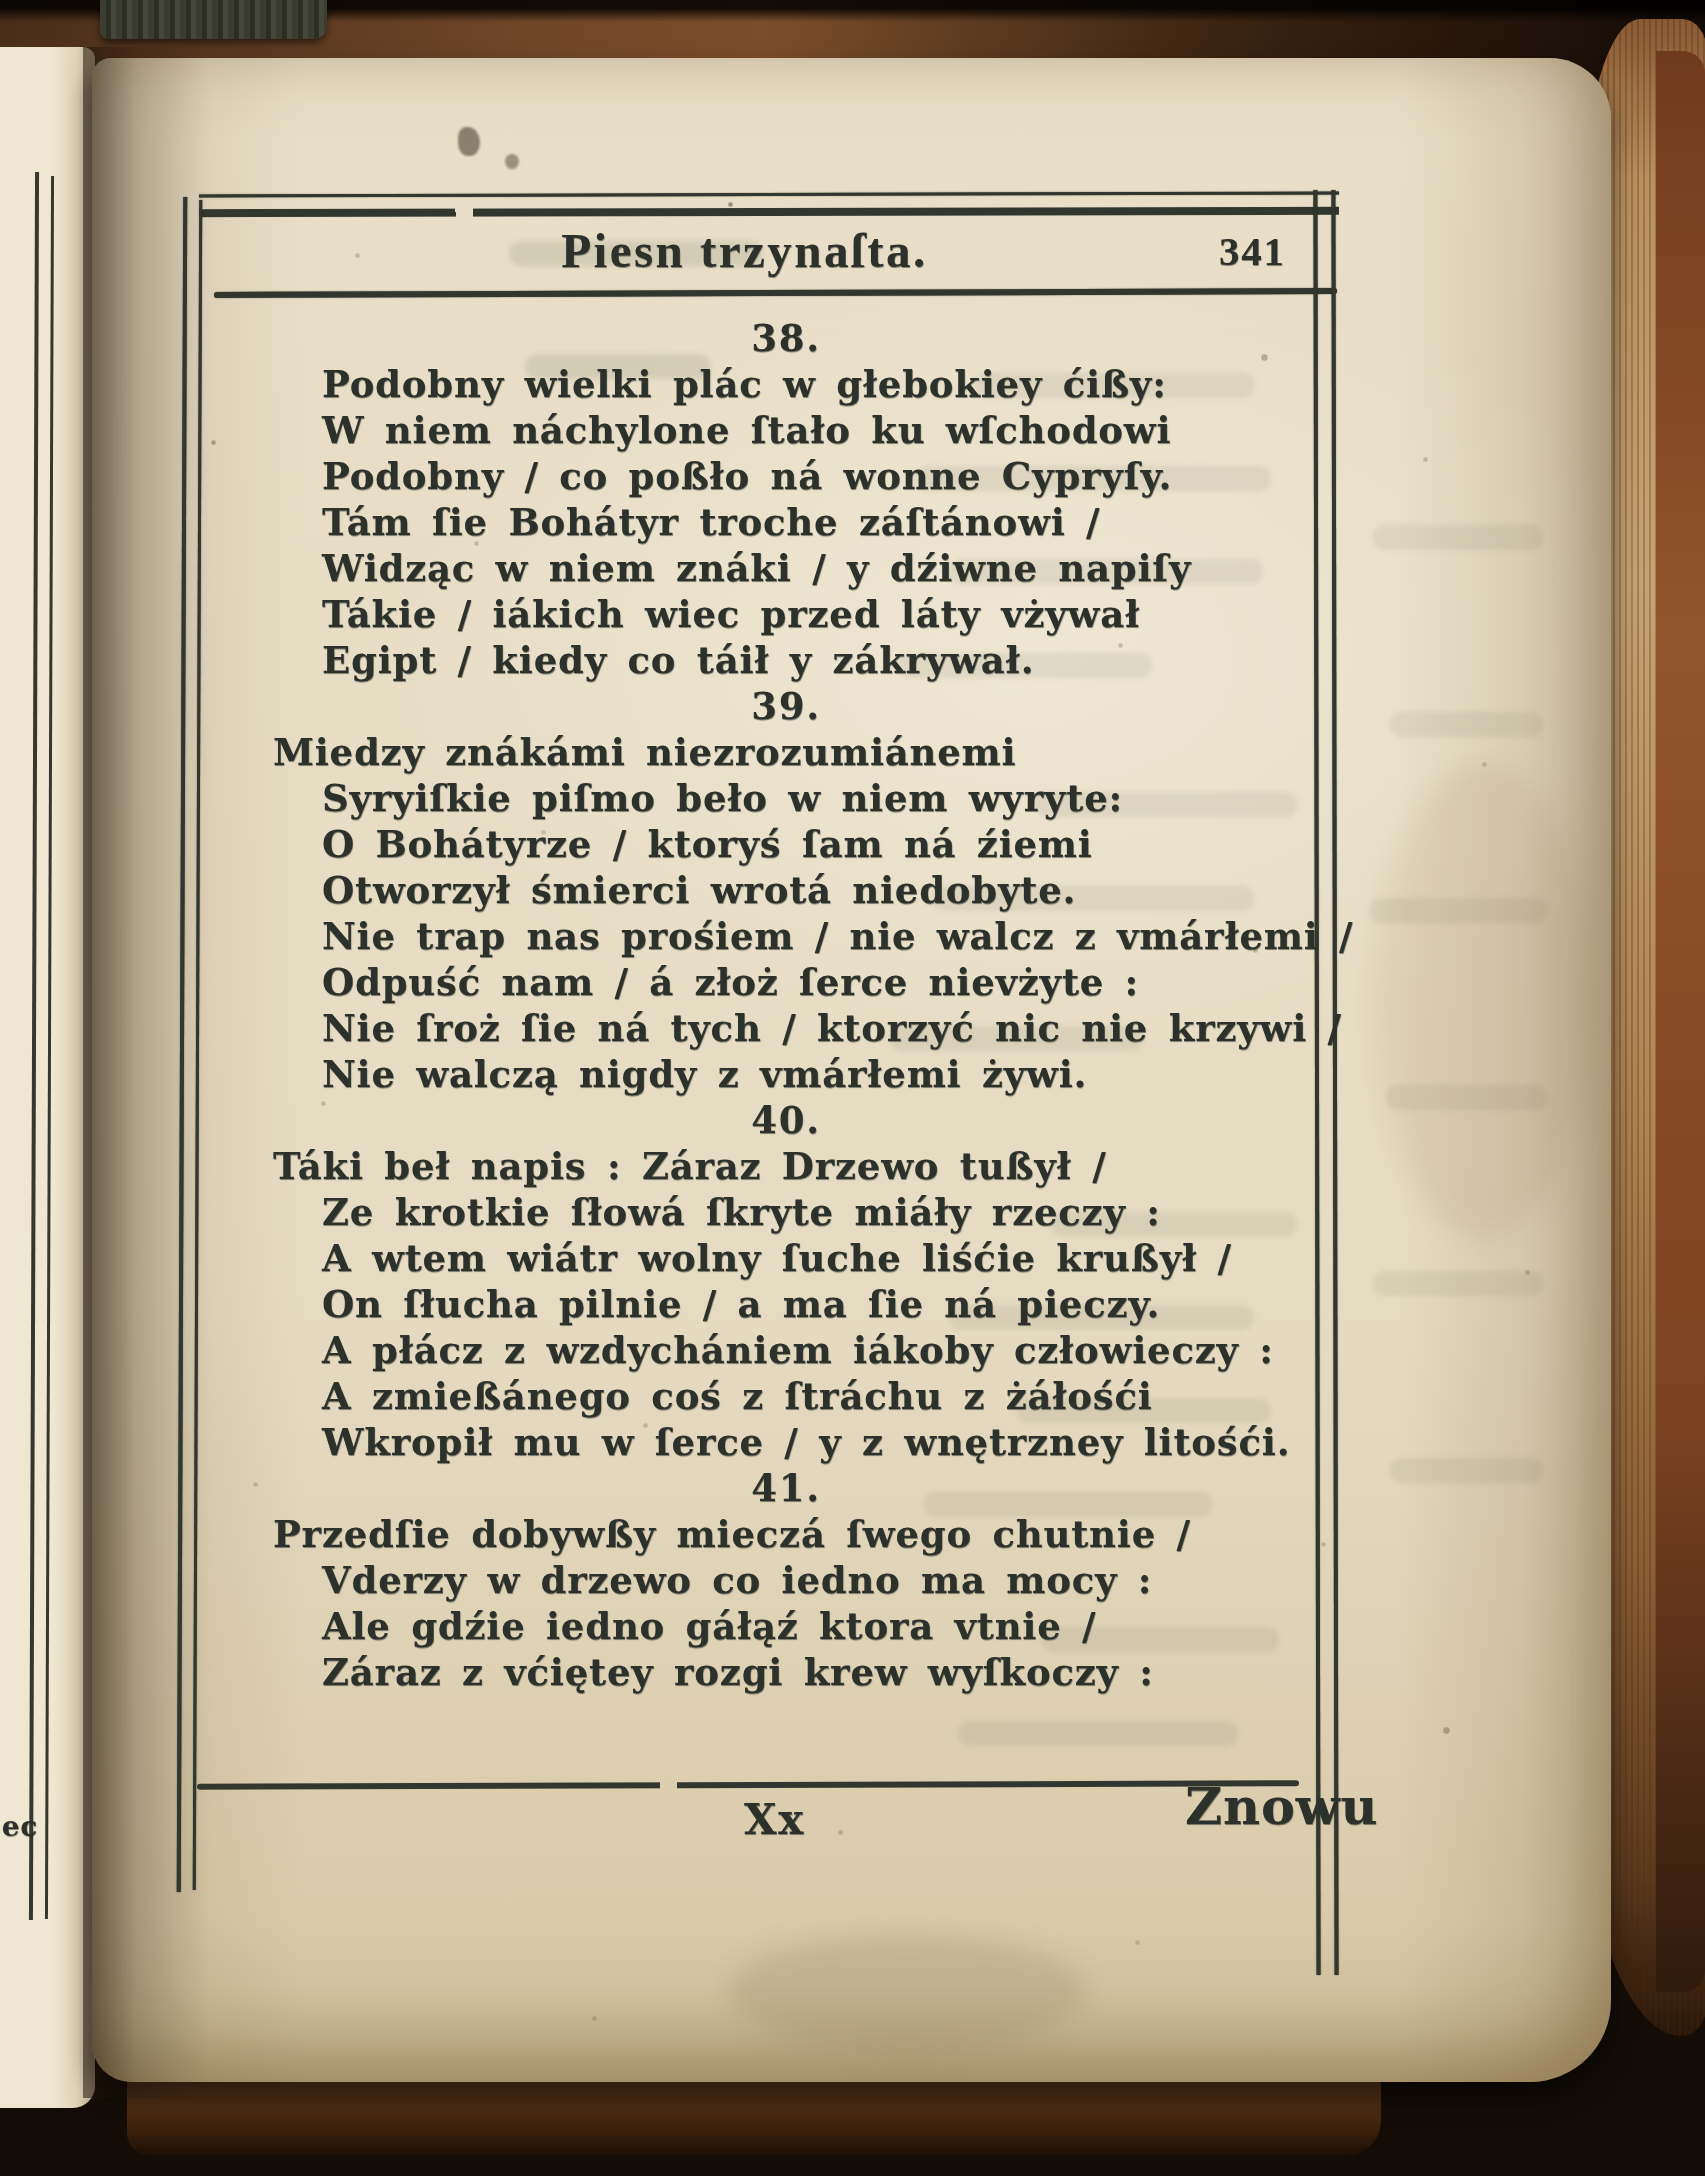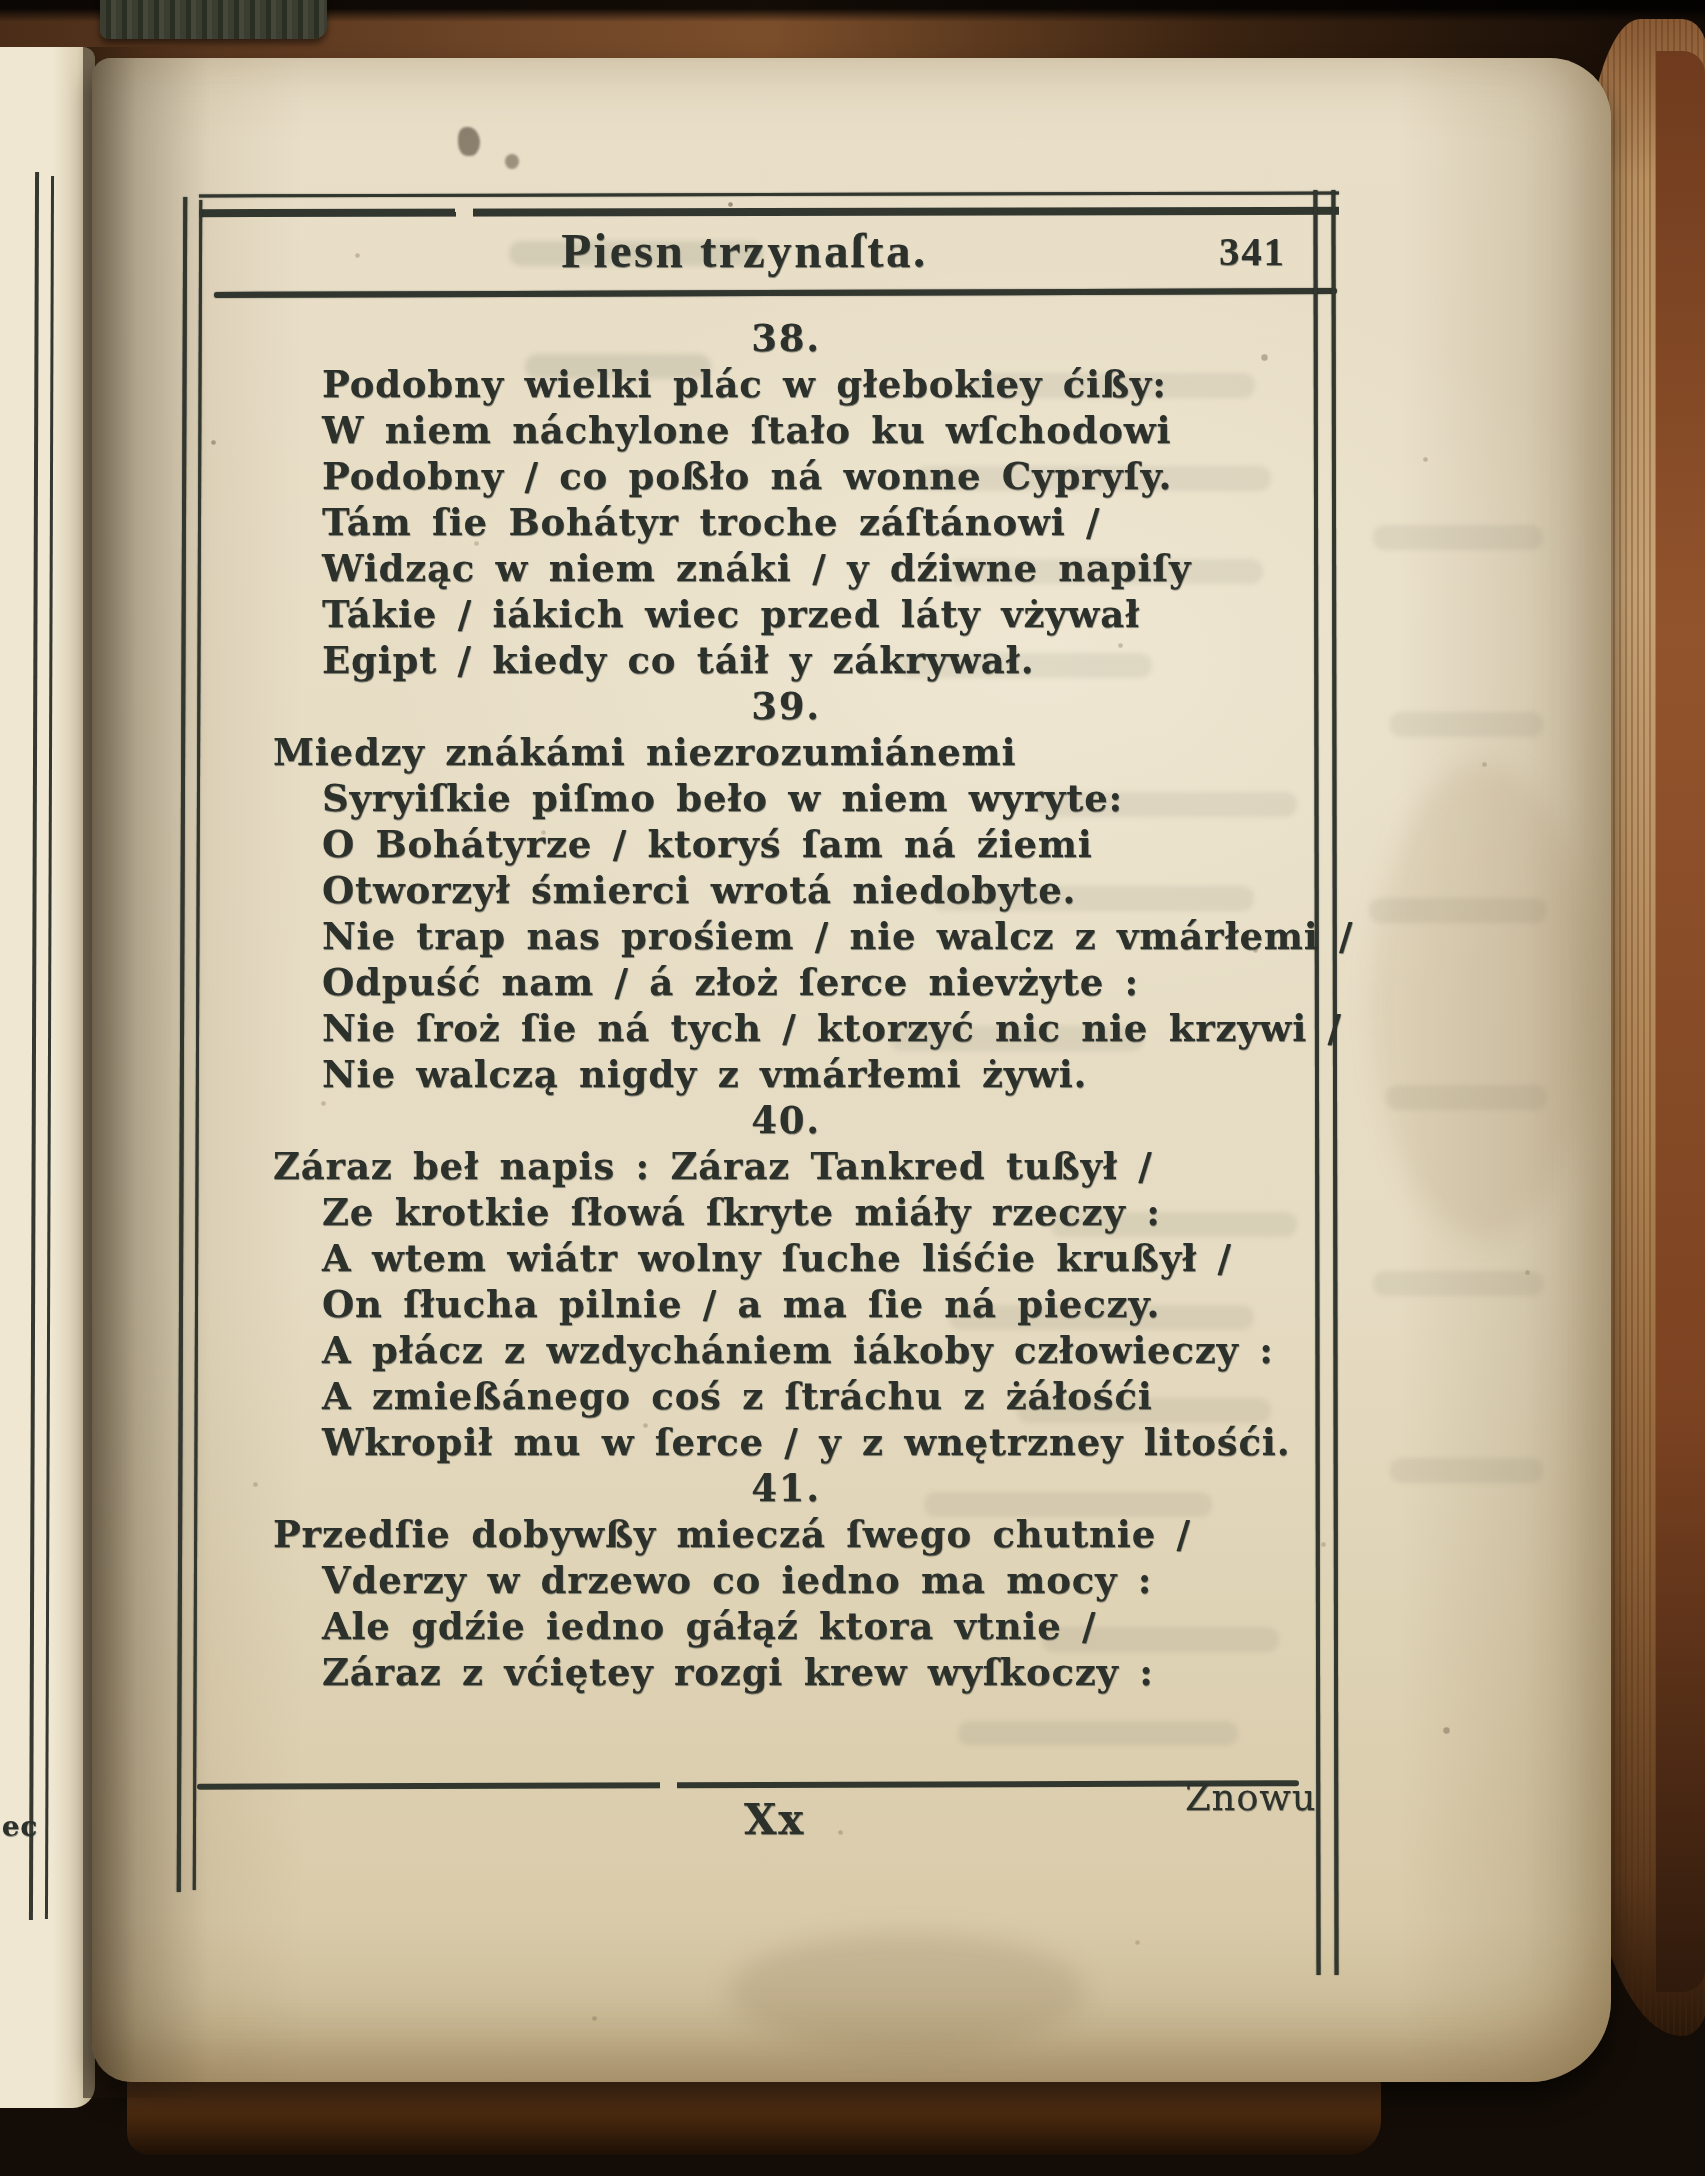--- a/index.html
+++ b/index.html
@@ -115,21 +115,21 @@
   }
   .stanza-number{text-align:center;width:1026px;font-size:37px;letter-spacing:1.7px;}
   .verse-line{padding-left:49px;}
   .verse-line.first{padding-left:0;}
   .signature-mark{
     position:absolute;left:744px;top:1795px;z-index:7;
     font-size:42px;font-weight:bold;letter-spacing:1.7px;
   }
   .catchword{
     position:absolute;left:1185px;top:1776px;z-index:7;
-    font-size:37px;font-weight:normal;letter-spacing:0.8px;
+    font-size:51px;font-weight:bold;letter-spacing:0.8px;
   }
 
   
   .ghost{
     position:absolute;height:25.4px;z-index:5;border-radius:12px;
     background:rgba(96,98,82,.10);filter:blur(2.5px);
   }
   .ghost.dark{background:rgba(96,98,82,.15);}
   .stain{position:absolute;z-index:5;border-radius:50%;filter:blur(12px);}
   .stain-a{left:1373px;top:763px;width:220px;height:475px;background:rgba(150,118,74,.12);}
@@ -197,21 +197,21 @@
       <div class="stanza-number">39.</div>
       <div class="verse-line first">Miedzy znákámi niezrozumiánemi</div>
       <div class="verse-line">Syryiſkie piſmo beło w niem wyryte:</div>
       <div class="verse-line">O Bohátyrze / ktoryś ſam ná źiemi</div>
       <div class="verse-line">Otworzył śmierci wrotá niedobyte.</div>
       <div class="verse-line">Nie trap nas prośiem / nie walcz z vmárłemi /</div>
       <div class="verse-line">Odpuść nam / á złoż ſerce nievżyte :</div>
       <div class="verse-line">Nie ſroż ſie ná tych / ktorzyć nic nie krzywi /</div>
       <div class="verse-line">Nie walczą nigdy z vmárłemi żywi.</div>
       <div class="stanza-number">40.</div>
-      <div class="verse-line first">Záraz beł napis : Záraz Tankred tußył /</div>
+      <div class="verse-line first">Táki beł napis : Záraz Drzewo tußył /</div>
       <div class="verse-line">Ze krotkie ſłowá ſkryte miáły rzeczy :</div>
       <div class="verse-line">A wtem wiátr wolny ſuche liśćie krußył /</div>
       <div class="verse-line">On ſłucha pilnie / a ma ſie ná pieczy.</div>
       <div class="verse-line">A płácz z wzdychániem iákoby człowieczy :</div>
       <div class="verse-line">A zmießánego coś z ſtráchu z żáłośći</div>
       <div class="verse-line">Wkropił mu w ſerce / y z wnętrzney litośći.</div>
       <div class="stanza-number">41.</div>
       <div class="verse-line first">Przedſie dobywßy mieczá ſwego chutnie /</div>
       <div class="verse-line">Vderzy w drzewo co iedno ma mocy :</div>
       <div class="verse-line">Ale gdźie iedno gáłąź ktora vtnie /</div>

